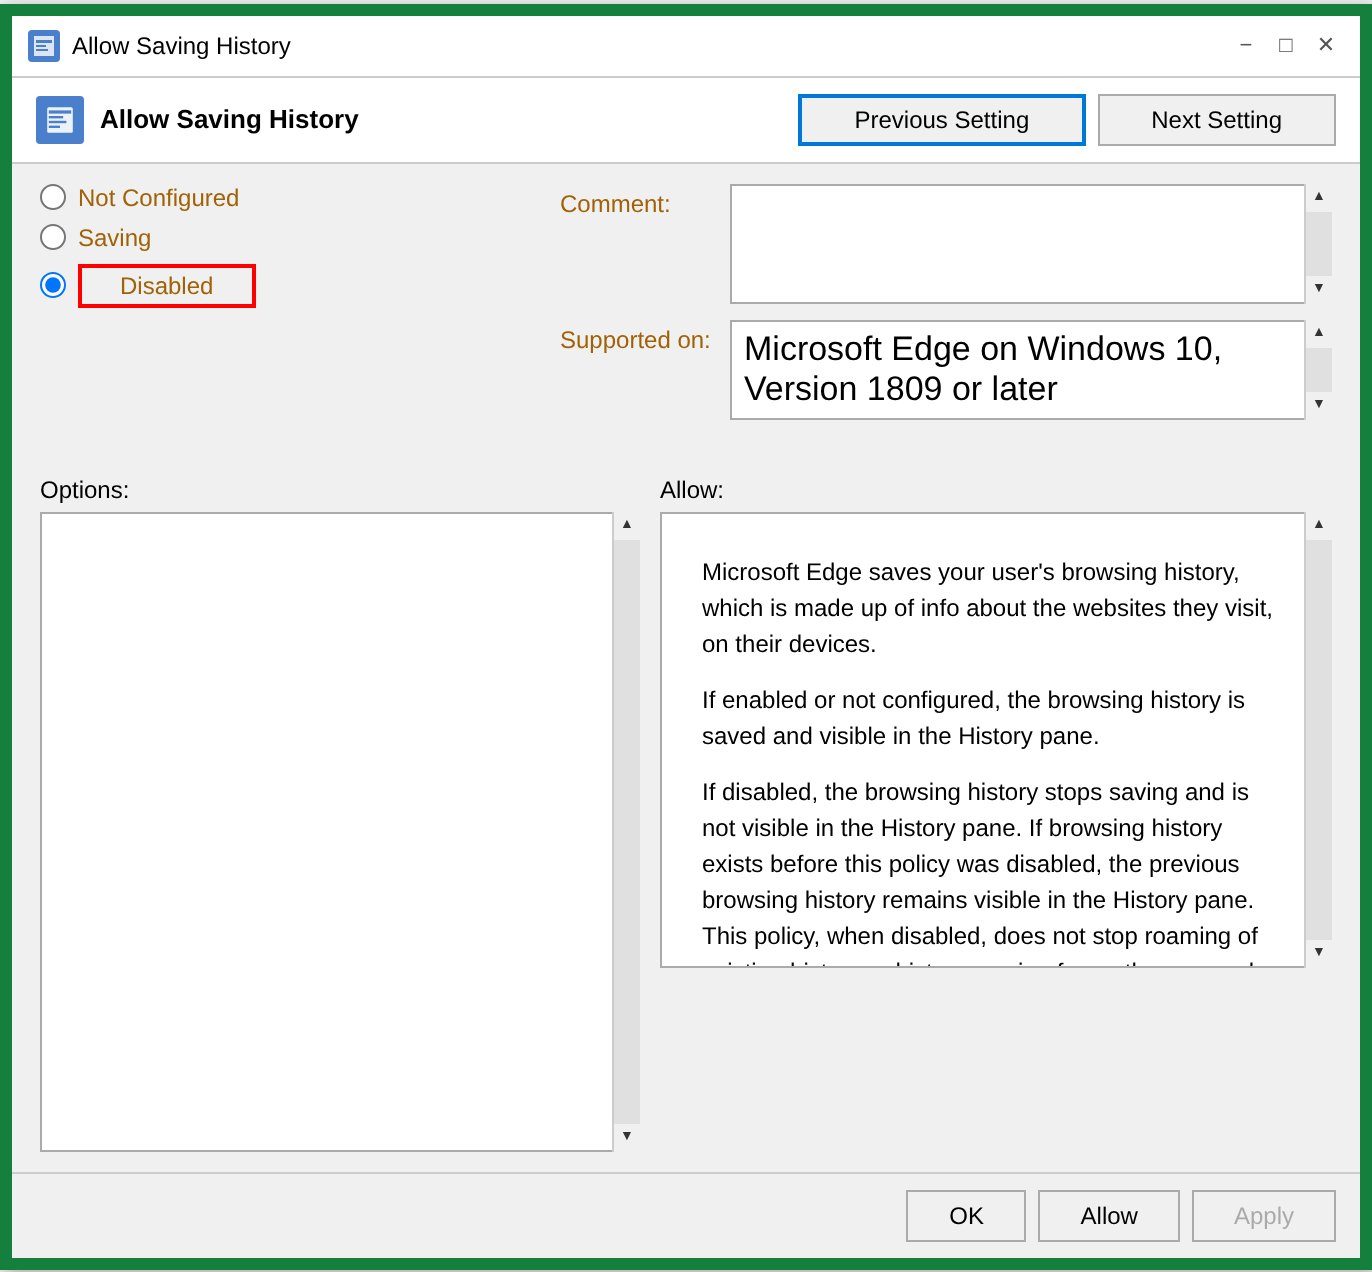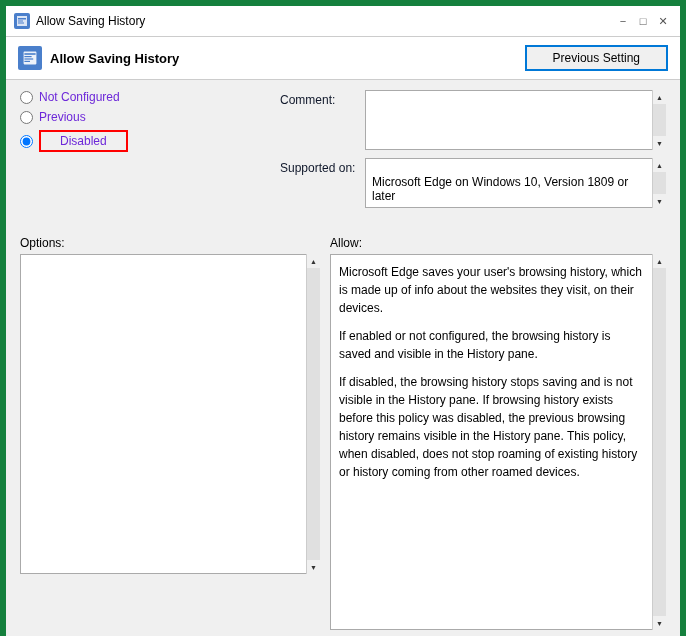--- a/index.html
+++ b/index.html
@@ -151,21 +151,21 @@
       cursor: pointer;
     }
 
     .radio-item input[type="radio"] {
       margin: 0;
       cursor: pointer;
     }
 
     .radio-label {
       font-size: 12px;
-      color: #6d28d9;
+      color: #a16207;
     }
 
     .disabled-label {
       border: 2px solid red;
       padding: 2px 19px;
     }
 
     .right-panel {
       margin-left: 130px;
     }
@@ -173,21 +173,21 @@
     .form-row {
       display: flex;
       align-items: flex-start;
       margin-bottom: 8px;
     }
 
     .form-label {
       min-width: 85px;
       padding-top: 3px;
       font-size: 12px;
-      color: #0f172a;
+      color: #a16207;
     }
 
     .lower-section {
       display: flex;
       gap: 0;
       margin-top: 20px;
       clear: both;
     }
 
     .options-panel {
@@ -231,22 +231,22 @@
 
     .top-content {
       display: flex;
       margin-bottom: 6px;
     }
 
     .supported-content {
       width: 100%;
       border: 1px solid #aaa;
       background: #fff;
-      padding: 16px 16px 4px 6px;
-      font-size: 12px;
+      padding: 4px 16px 4px 6px;
+      font-size: 17px;
       min-height: 36px;
     }
 
     .textarea-wrapper {
       position: relative;
       flex: 1;
       height: 60px;
     }
 
     .textarea-wrapper textarea {
@@ -286,23 +286,23 @@
     }
 
     .inline-scrollbar .track {
       flex: 1;
       background: #e0e0e0;
     }
 
     .help-content {
       border: 1px solid #aaa;
       background: #fff;
-      height: 376px;
+      height: 228px;
       overflow: hidden;
-      padding: 8px;
+      padding: 20px;
       padding-right: 22px;
       font-size: 12px;
       line-height: 1.5;
       color: #000;
     }
 
     .help-content p {
       margin-bottom: 10px;
     }
 
@@ -374,35 +374,36 @@
           <rect x="3" y="4" width="14" height="2" fill="#4a7fcb"></rect>
           <rect x="3" y="7.5" width="9" height="1.5" fill="#4a7fcb"></rect>
           <rect x="3" y="10.5" width="11" height="1.5" fill="#4a7fcb"></rect>
           <rect x="3" y="13.5" width="7" height="1.5" fill="#4a7fcb"></rect>
         </svg>
       </div>
       <span class="dialog-header-title">Allow Saving History</span>
     </div>
     <div class="dialog-header-buttons">
       <button class="header-btn active">Previous Setting</button>
+      <button class="header-btn">Next Setting</button>
     </div>
   </div>
 
   <div class="dialog-body">
 
     <div class="top-content">
 
       <div class="radio-group">
         <label class="radio-item">
           <input type="radio" name="config" style="">
           <span class="radio-label">Not Configured</span>
         </label>
         <label class="radio-item">
           <input type="radio" name="config" style="">
-          <span class="radio-label">Previous</span>
+          <span class="radio-label">Saving</span>
         </label>
         <label class="radio-item">
           <input type="radio" name="config" checked="" style="">
           <span class="radio-label disabled-label">Disabled</span>
         </label>
       </div>
 
       <div class="right-panel" style="flex:1;">
 
         <div class="form-row">

